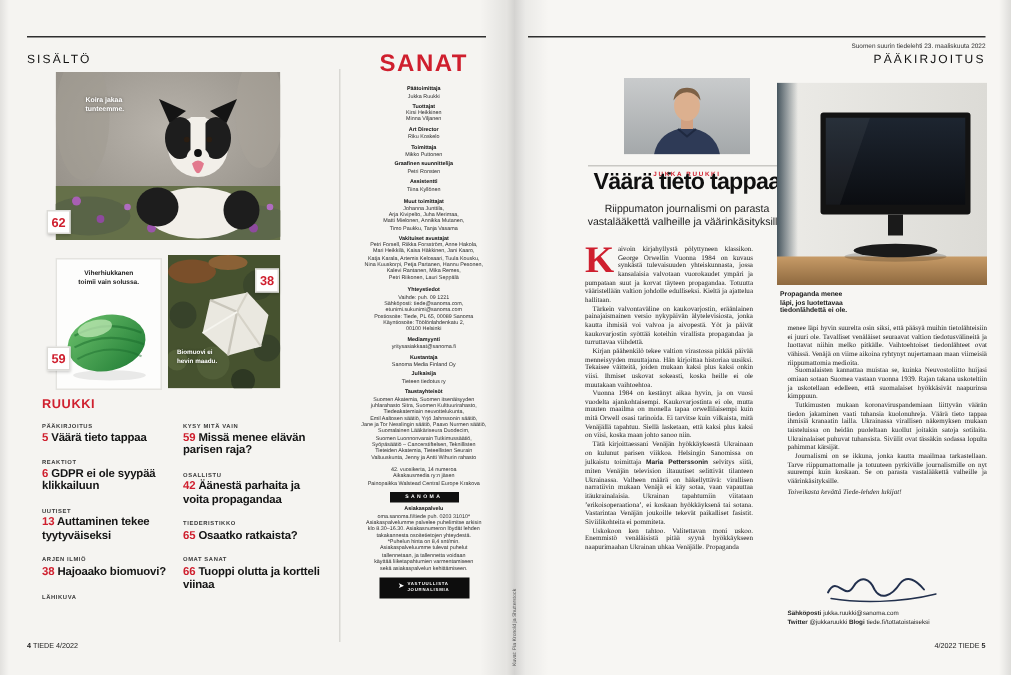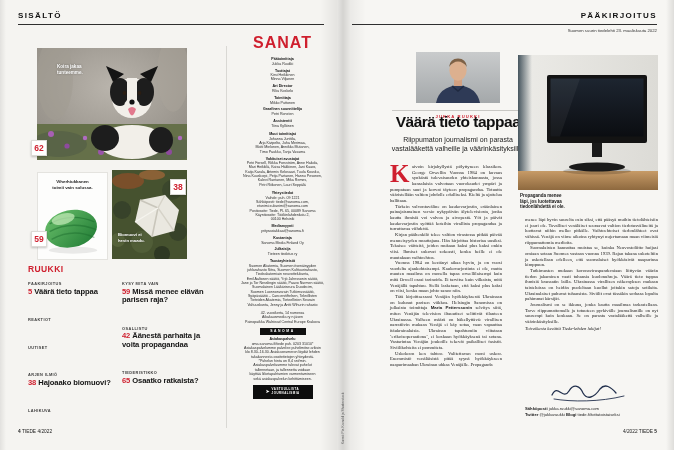--- a/index.html
+++ b/index.html
@@ -17,36 +17,36 @@
   }
   .edge-r { position:absolute; right:0; top:0; width:8px; height:450px;
     background:linear-gradient(90deg, rgba(0,0,0,0) , rgba(0,0,0,0.10)); }
   .edge-l { position:absolute; left:0; top:0; width:6px; height:450px;
     background:linear-gradient(270deg, rgba(0,0,0,0) , rgba(0,0,0,0.08)); }
 
   .abs { position:absolute; }
   .pre { white-space: pre-line; }
 
   
-  .kicker { font-size:8px; font-weight:bold; letter-spacing:1.4px; color:#111; }
+  .kicker { font-size:8px; font-weight:normal; letter-spacing:1.4px; color:#111;margin-top:24px; }
   .rule-dark { border-top:1px solid #2f2f2f; }
 
   
   .photo { position:absolute; overflow:hidden; }
   .photo svg { display:block; width:100%; height:100%; }
   .photo-cap-white { position:absolute; color:#fff; font-weight:bold; font-size:4.6px; line-height:6px; text-shadow:0 0 2px rgba(0,0,0,.45); }
   .white-card { position:absolute; background:#fdfdfc; border:1px solid #e4e3df; }
   .card-cap { position:absolute; left:0; right:0; top:6px; text-align:center; font-size:4.4px; line-height:5.8px; font-weight:bold; color:#222; }
   .badge { position:absolute; width:16px; height:16px; background:#fff; border:1px solid #dcdbd7;
     box-shadow:0 1px 2px rgba(0,0,0,.22); color:#cf1f2e; font-weight:bold; font-size:8.5px;
     line-height:15px; text-align:center; }
 
   
   .vakiot { font-size:8.5px; font-weight:bold; color:#cf1f2e; letter-spacing:.4px; }
-  .toc-col { position:absolute; display:flex; flex-direction:column; gap:21px;justify-content:space-between; }
+  .toc-col { position:absolute; display:flex; flex-direction:column; gap:9px;justify-content:space-between; }
   .toc-cat { font-size:3.9px; font-weight:bold; letter-spacing:.4px; color:#3c3c3c; margin-bottom:1.5px; }
   .toc-line { font-size:7.6px; font-weight:bold; line-height:8.6px; letter-spacing:-.1px; color:#141414; }
   .toc-num { color:#cf1f2e; }
 
   
   .mast { position:absolute; left:232px; top:34px; width:101px; text-align:center; }
   .mast-logo { font-size:16px; font-weight:bold; color:#cf1f2e; letter-spacing:1px; margin-bottom:5px; }
   .mast-sec { margin-top:2.6px; }
   .mast-role { font-size:3.6px; font-weight:bold; line-height:4.6px; color:#111; }
   .mast-names { font-size:3.6px; line-height:4.35px; color:#2b2b2b; white-space:pre-line; }
@@ -172,23 +172,25 @@
 
   <div class="abs vakiot" style="left:28px; top:264px;">RUUKKI</div>
 
   <div class="toc-col" style="left:28px; top:281px; width:90px;">
     <div>
       <div class="toc-cat">PÄÄKIRJOITUS</div>
       <div class="toc-line"><span class="toc-num">5</span> <span>Väärä tieto tappaa</span></div>
     </div>
     <div>
       <div class="toc-cat">REAKTIOT</div>
+      <div class="toc-line"><span class="toc-num">6</span> <span>GDPR ei ole syypää klikkailuun</span></div>
     </div>
     <div>
       <div class="toc-cat">UUTISET</div>
+      <div class="toc-line"><span class="toc-num">13</span> <span>Auttaminen tekee tyytyväiseksi</span></div>
     </div>
     <div>
       <div class="toc-cat">ARJEN ILMIÖ</div>
       <div class="toc-line"><span class="toc-num">38</span> <span>Hajoaako biomuovi?</span></div>
     </div>
     <div>
       <div class="toc-cat">LÄHIKUVA</div>
     </div>
   </div>
 
@@ -197,20 +199,24 @@
       <div class="toc-cat">KYSY MITÄ VAIN</div>
       <div class="toc-line"><span class="toc-num">59</span> <span>Missä menee elävän parisen raja?</span></div>
     </div>
     <div>
       <div class="toc-cat">OSALLISTU</div>
       <div class="toc-line"><span class="toc-num">42</span> <span>Äänestä parhaita ja voita propagandaa</span></div>
     </div>
     <div>
       <div class="toc-cat">TIEDERISTIKKO</div>
       <div class="toc-line"><span class="toc-num">65</span> <span>Osaatko ratkaista?</span></div>
+    </div>
+    <div>
+      <div class="toc-cat">OMAT SANAT</div>
+      <div class="toc-line"><span class="toc-num">66</span> <span>Tuoppi olutta ja kortteli viinaa</span></div>
     </div>
   </div>
 
   <div class="abs" style="left:226px; top:46px; width:1px; height:382px; background:#d9d8d4;"></div>
 
   <div class="mast">
     <div class="mast-logo">SANAT</div>
 
     <div class="mast-sec">
         <div class="mast-role">Päätoimittaja</div>

